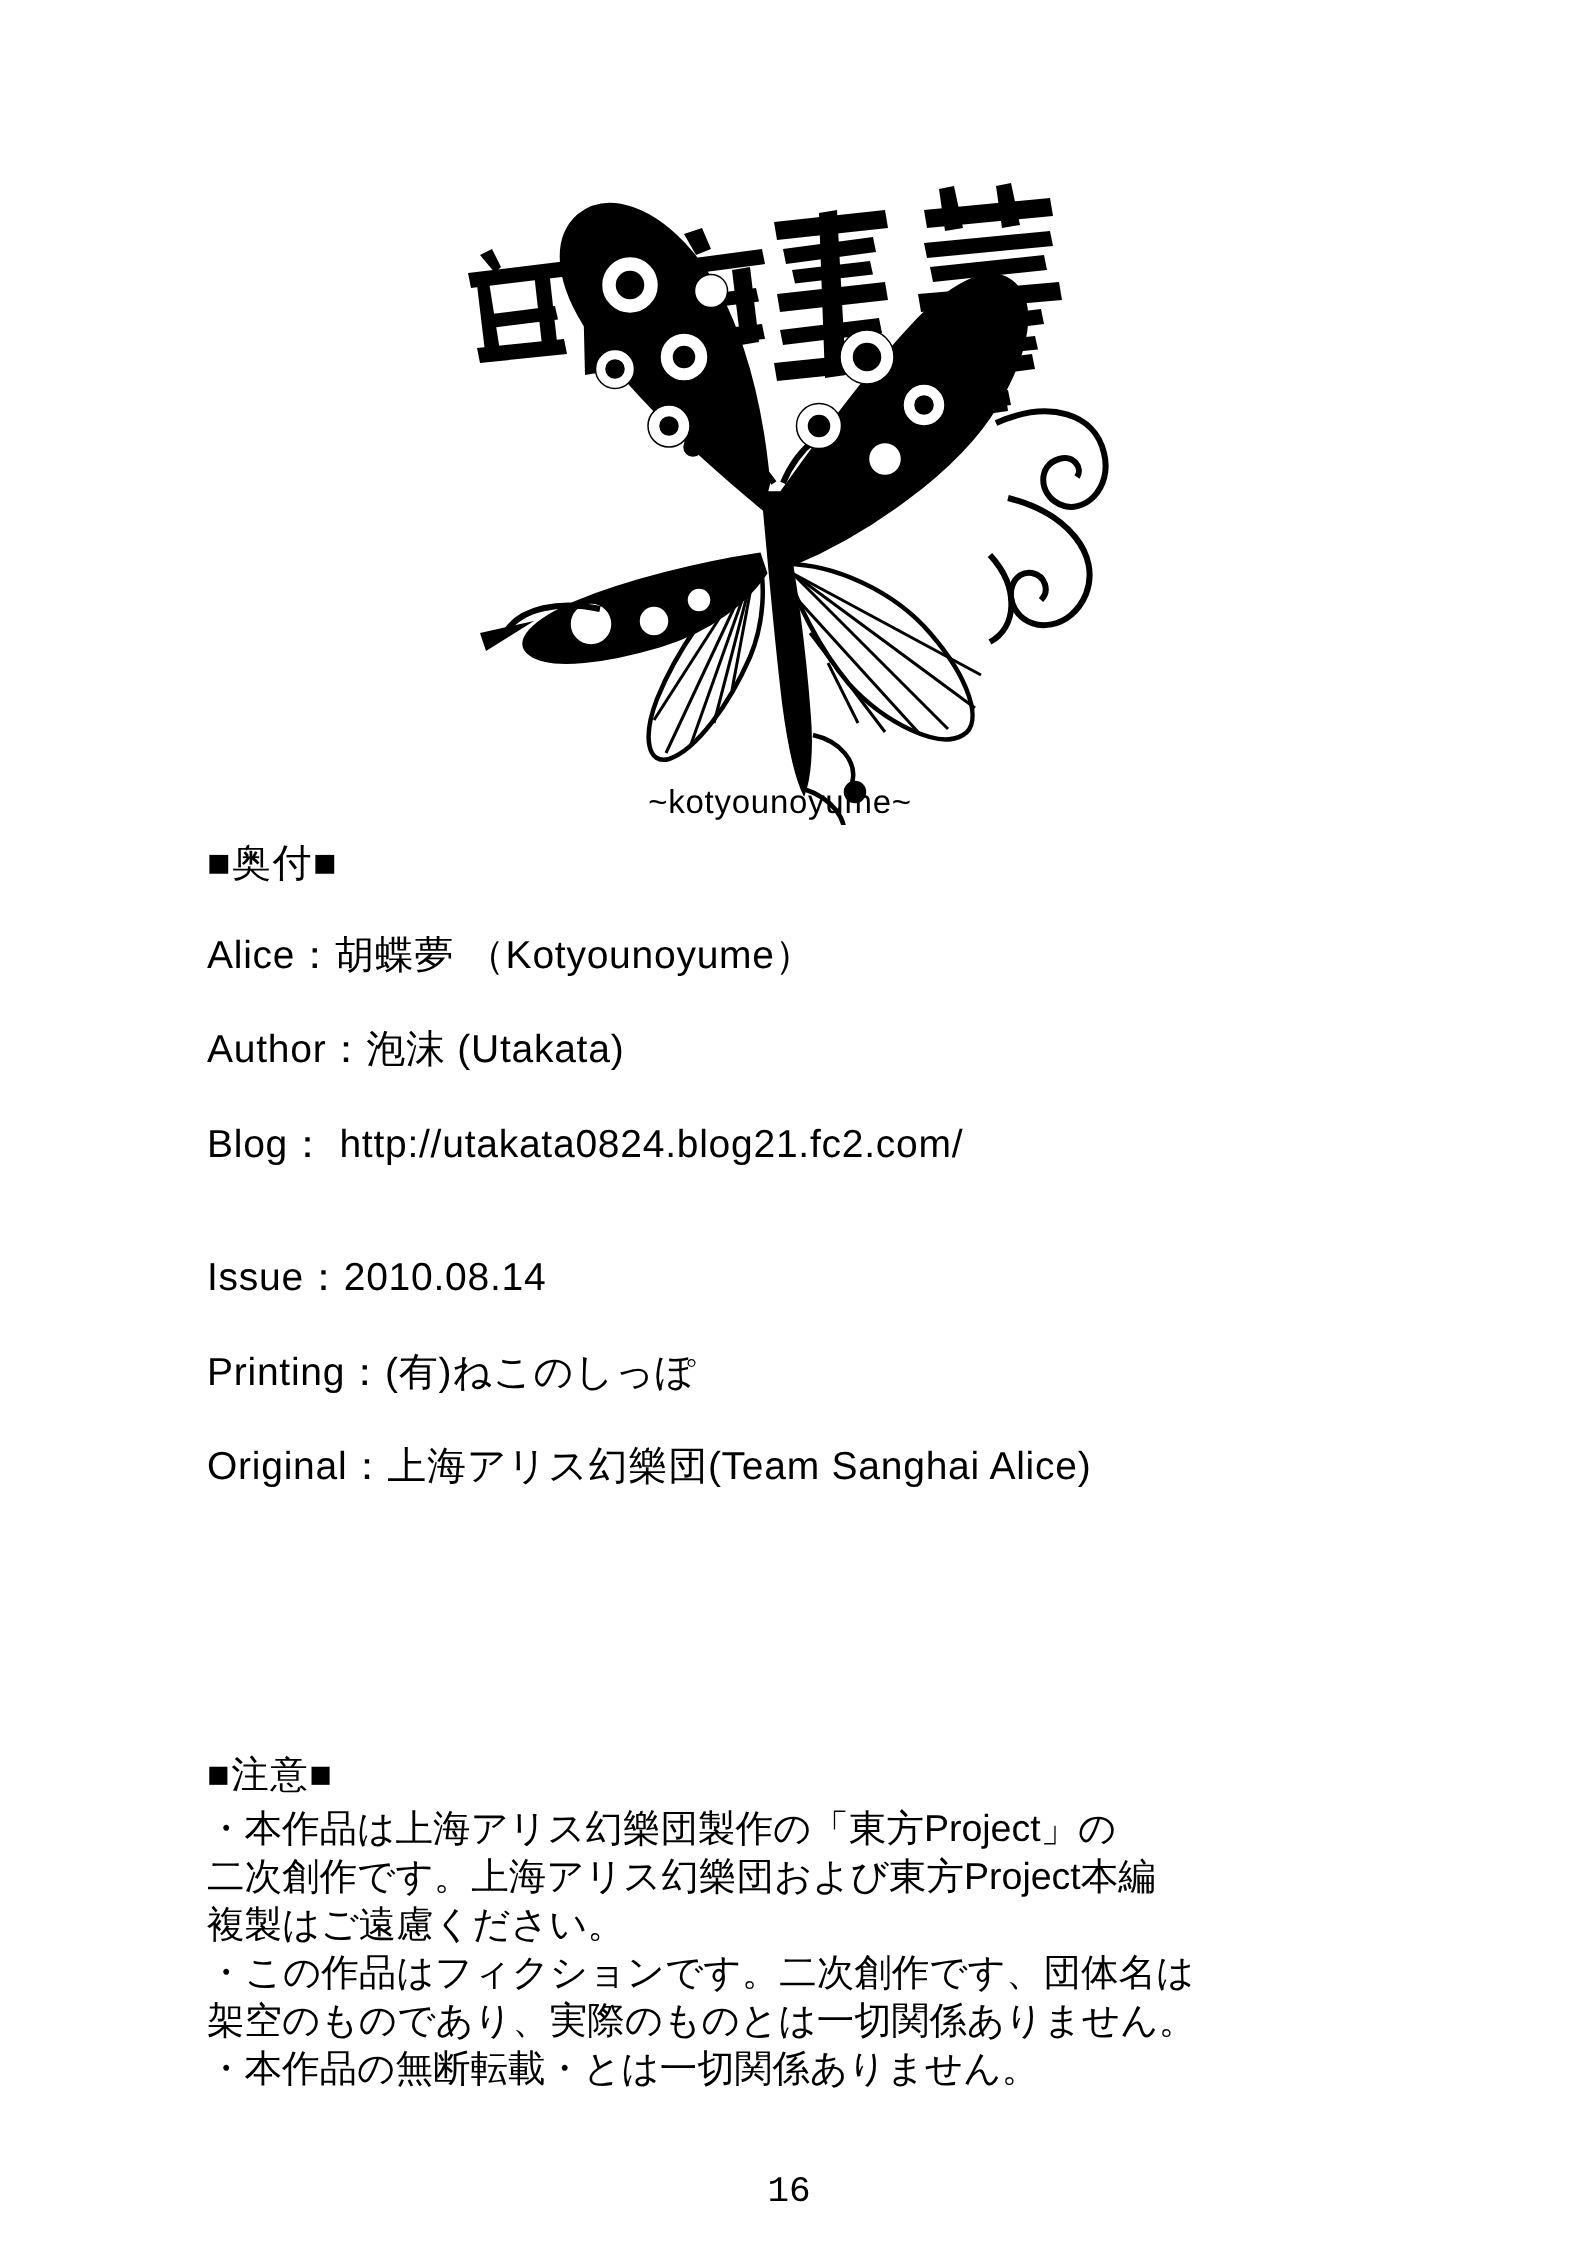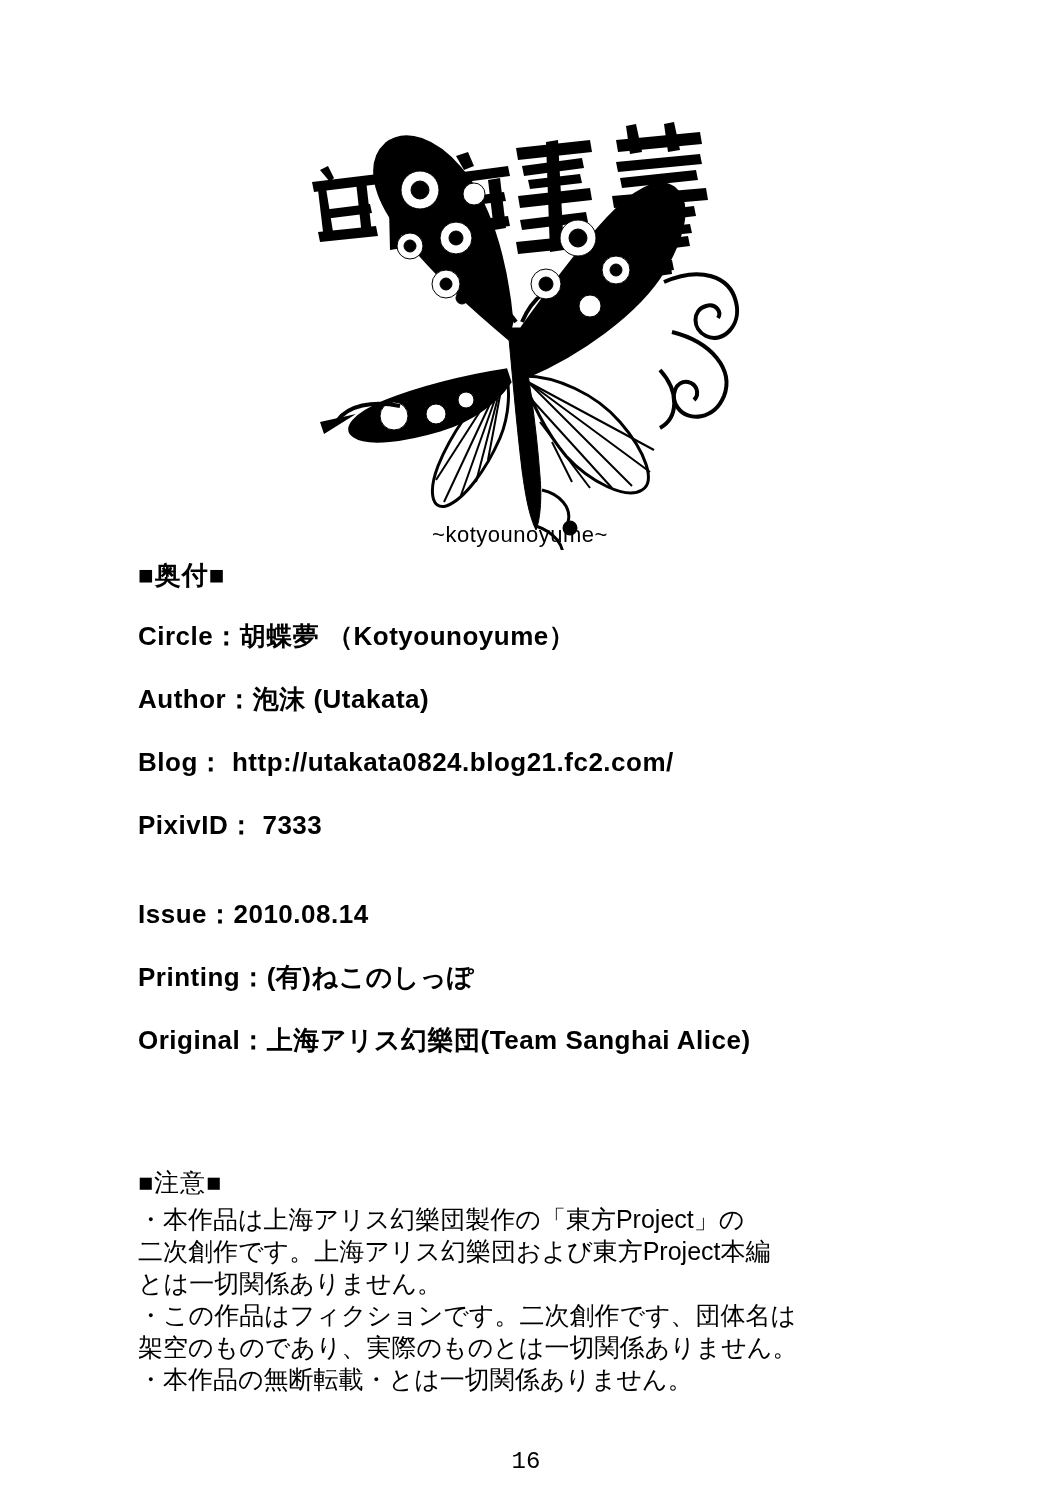--- a/index.html
+++ b/index.html
@@ -45,21 +45,20 @@
     letter-spacing: 0.5px;
     font-family: "Liberation Sans", sans-serif;
   }
 
   
   .colophon {
     position: absolute;
     left: 138px;
     top: 558px;
     width: 800px;
-    font-weight: bold;
   }
   .colophon-heading {
     font-size: 26px;
     letter-spacing: 1px;
     margin-bottom: 26px;
   }
   .colophon-line {
     font-size: 26px;
     letter-spacing: 0.5px;
     margin-bottom: 28px;
@@ -225,35 +224,34 @@
           <circle cx="310" cy="458" r="6" fill="#000"></circle>
           <path d="M276 456 C294 462 306 476 302 490"></path>
         </g>
       </g>
     </svg>
     <div class="logo-romaji">~kotyounoyume~</div>
   </div>
 
   <div class="colophon">
     <div class="colophon-heading">■奥付■</div>
-    <div class="colophon-line">Circle：胡蝶夢 （Kotyounoyume）</div>
+    <div class="colophon-line">Alice：胡蝶夢 （Kotyounoyume）</div>
     <div class="colophon-line">Author：泡沫 (Utakata)</div>
     <div class="colophon-line">Blog： http://utakata0824.blog21.fc2.com/</div>
-    <div class="colophon-line">PixivID： 7333</div>
     <div class="colophon-gap"></div>
     <div class="colophon-line">Issue：2010.08.14</div>
     <div class="colophon-line">Printing：(有)ねこのしっぽ</div>
     <div class="colophon-line">Original：上海アリス幻樂団(Team Sanghai Alice)</div>
   </div>
 
   <div class="notice">
     <div class="notice-heading">■注意■</div>
     <div class="notice-line">・本作品は上海アリス幻樂団製作の「東方Project」の</div>
     <div class="notice-line">二次創作です。上海アリス幻樂団および東方Project本編</div>
-    <div class="notice-line">とは一切関係ありません。</div>
+    <div class="notice-line">複製はご遠慮ください。</div>
     <div class="notice-line">・この作品はフィクションです。二次創作です、団体名は</div>
     <div class="notice-line">架空のものであり、実際のものとは一切関係ありません。</div>
     <div class="notice-line">・本作品の無断転載・とは一切関係ありません。</div>
   </div>
 
   <div class="page-number">16</div>
 
 </div>
 
 </body></html>

